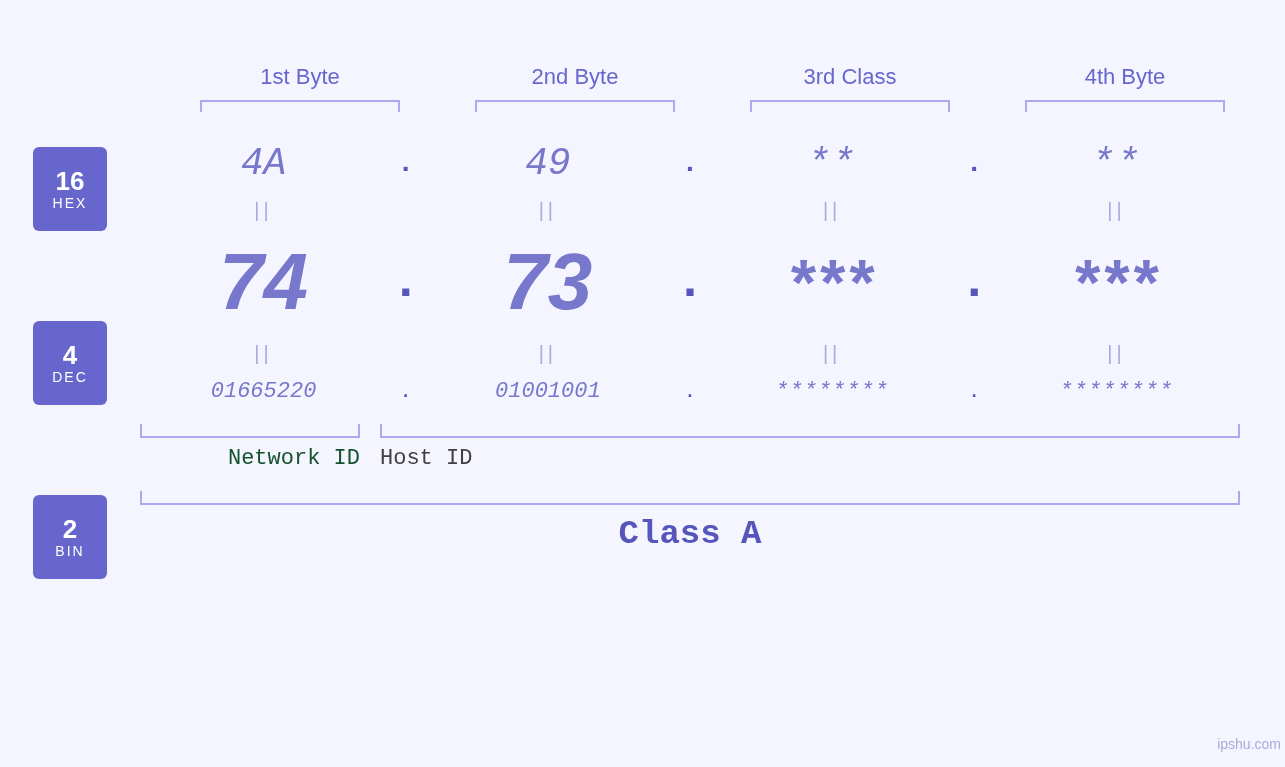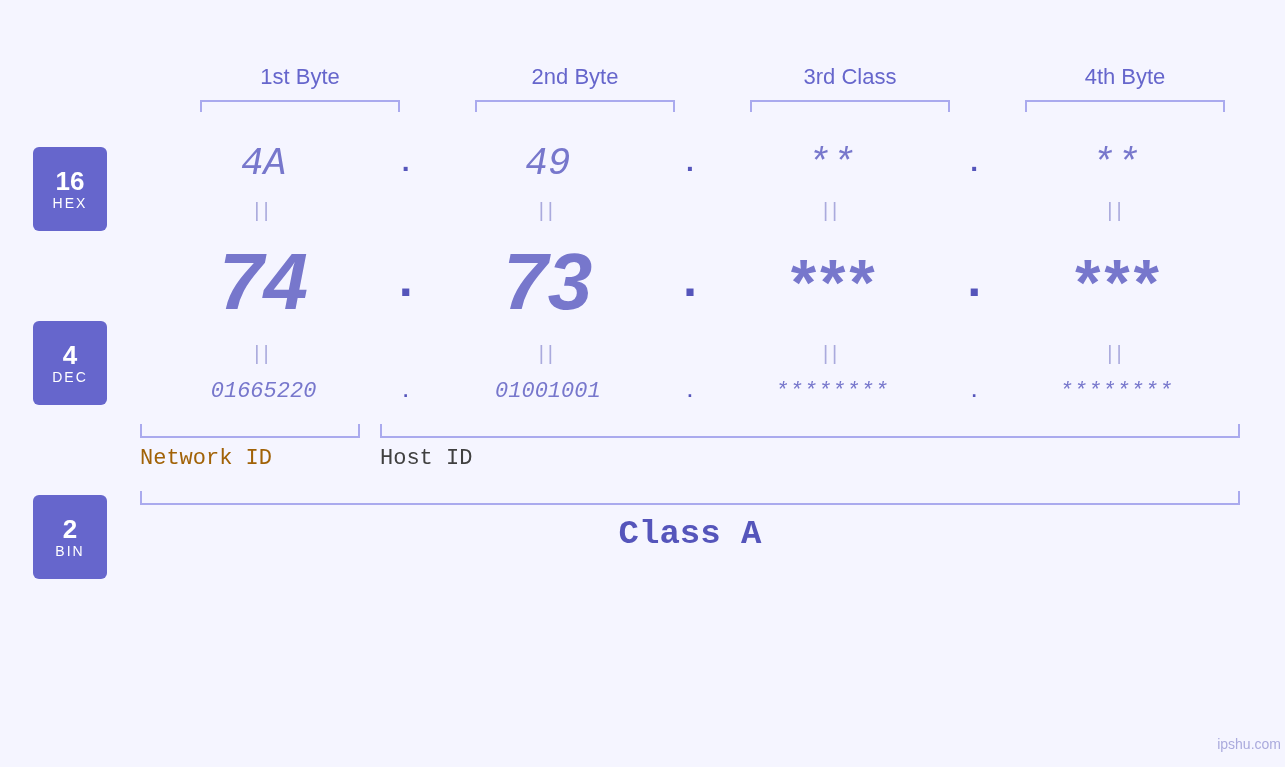--- a/index.html
+++ b/index.html
@@ -206,22 +206,22 @@
     
     .id-labels-row {
       display: flex;
       width: 1100px;
       margin-top: 8px;
       align-items: center;
     }
 
     .network-id-label {
       width: 220px;
-      text-align: left;
-      color: #a16207;
+      text-align: right;
+      color: #14532d;
       font-size: 22px;
       font-family: 'Courier New', Courier, monospace;
     }
 
     .host-id-label {
       flex: 1;
       text-align: left;
       color: #404040;
       font-size: 22px;
       font-family: 'Courier New', Courier, monospace;

